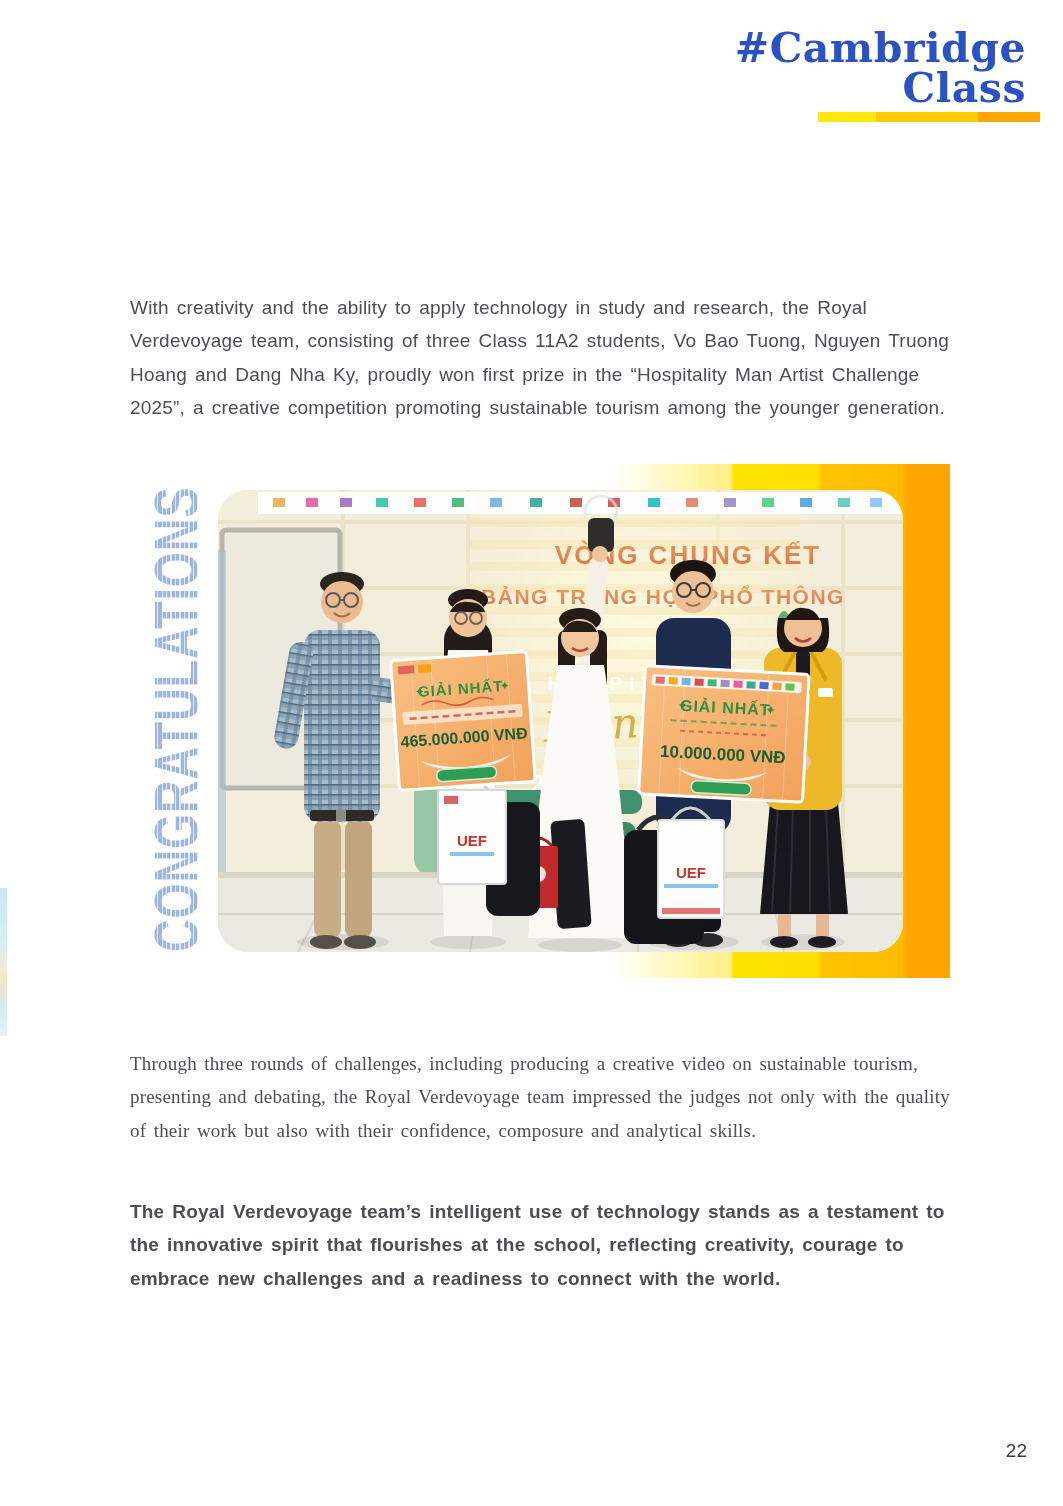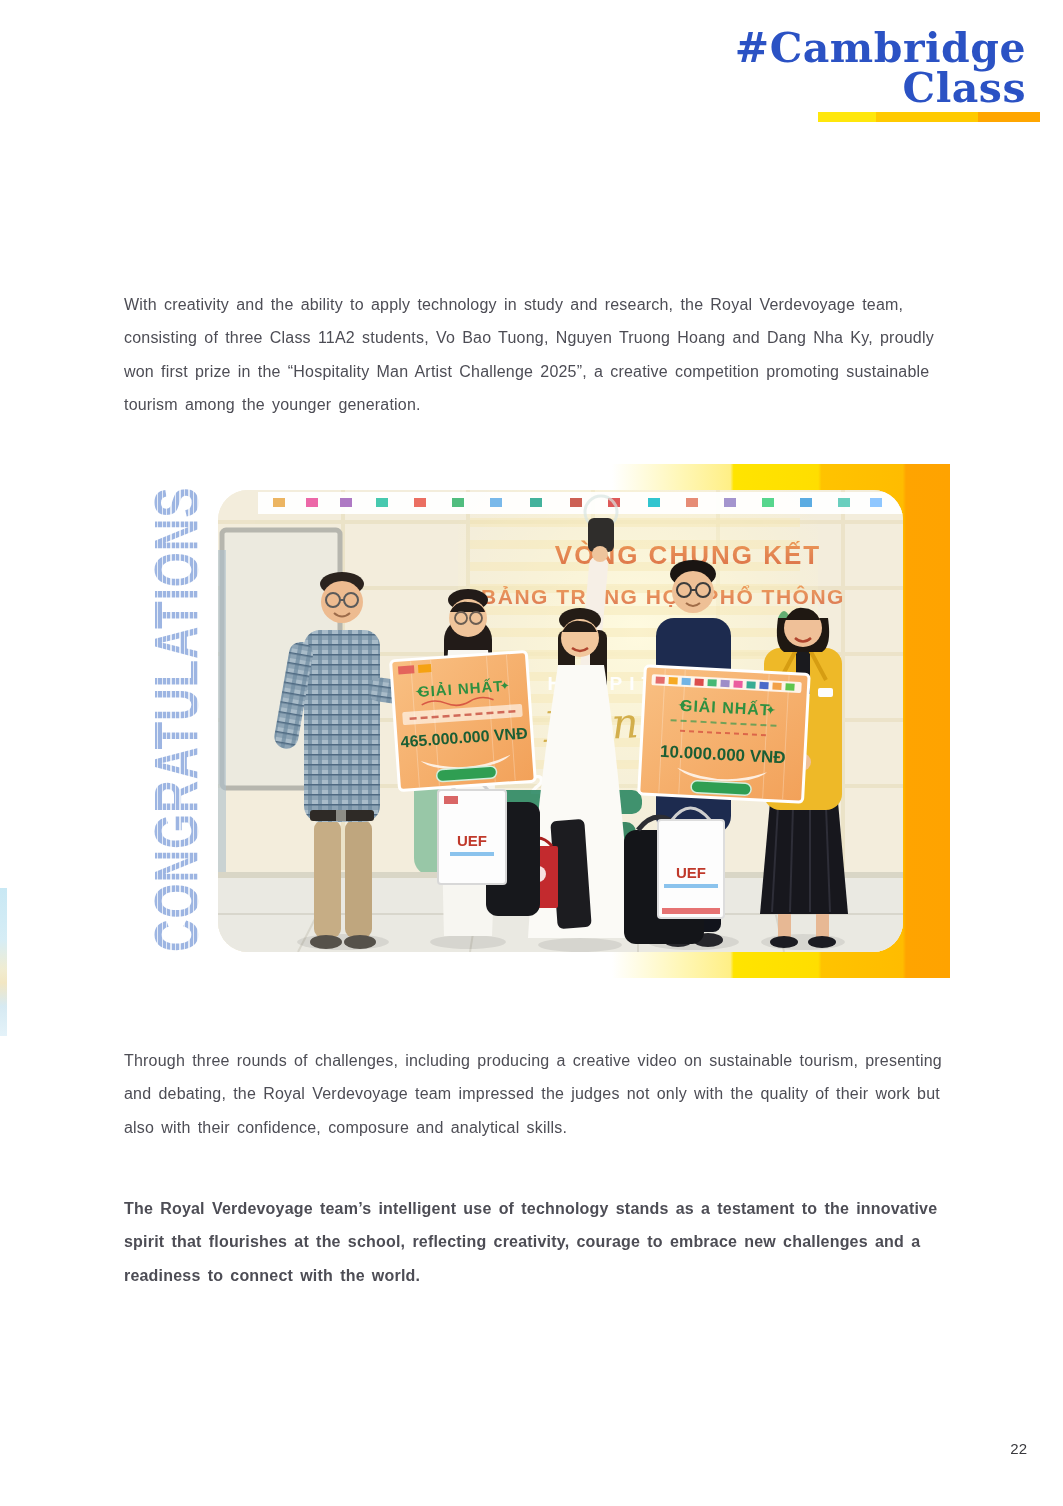--- a/index.html
+++ b/index.html
@@ -15,26 +15,26 @@
   }
   .accent-bar{
     position:absolute;left:818px;top:112px;width:222px;height:10px;
     background:linear-gradient(90deg,
       #ffe70c 0%,#ffe70c 26%,
       #ffca00 26%,#ffca00 72%,
       #ffa600 72%,#ffa600 100%);
   }
   
   .para{
-    position:absolute;left:124px;width:822px;
-    font-size:16px;line-height:33.4px;color:#4d4d55;
+    position:absolute;left:130px;width:822px;
+    font-size:19px;line-height:33.4px;color:#4d4d55;
     letter-spacing:0.2px;word-spacing:2.5px;
   }
   .para-1{top:272px;}
-  .para-2{top:1028px;}
+  .para-2{top:1028px;font-family:Liberation Serif, serif;}
   .para-3{top:1176px;font-weight:bold;}
   
   .photo-frame{
     position:absolute;left:612px;top:464px;width:338px;height:514px;
     background:linear-gradient(90deg,
       rgba(255,245,190,0) 0%, #fff7b8 20%, #ffef86 35%,
       #ffe400 36%, #ffde00 61%,
       #ffc300 62%, #ffbc00 86%,
       #ffa400 87%, #ffa300 100%);
   }
@@ -53,21 +53,21 @@
     font-weight:bold;font-size:63px;line-height:52px;white-space:nowrap;
     letter-spacing:1px;
     background:repeating-linear-gradient(0deg,#9db5e2 0px,#9db5e2 3px,#e4ebf7 3px,#e4ebf7 4.5px);
     -webkit-background-clip:text;background-clip:text;color:transparent;
   }
   @supports not ((-webkit-background-clip:text) or (background-clip:text)){
     .congrats-inner{color:#a3b9e3;background:none;}
   }
   
   .page-number{
-    position:absolute;top:1440px;right:36px;font-size:15px;color:#3a3a3e;
+    position:absolute;top:1440px;right:36px;font-size:19px;color:#3a3a3e;
   }
   .edge-sliver{
     position:absolute;left:0;top:888px;width:7px;height:148px;opacity:.85;
     background:linear-gradient(180deg,#bfe4f2 0%,#cfeaf4 35%,#eee9c9 55%,#f0e2b8 64%,#cfe6f0 80%,#dff0f8 100%);
   }
 </style>
 </head>
 <body>
 
 <div class="brand-title">

